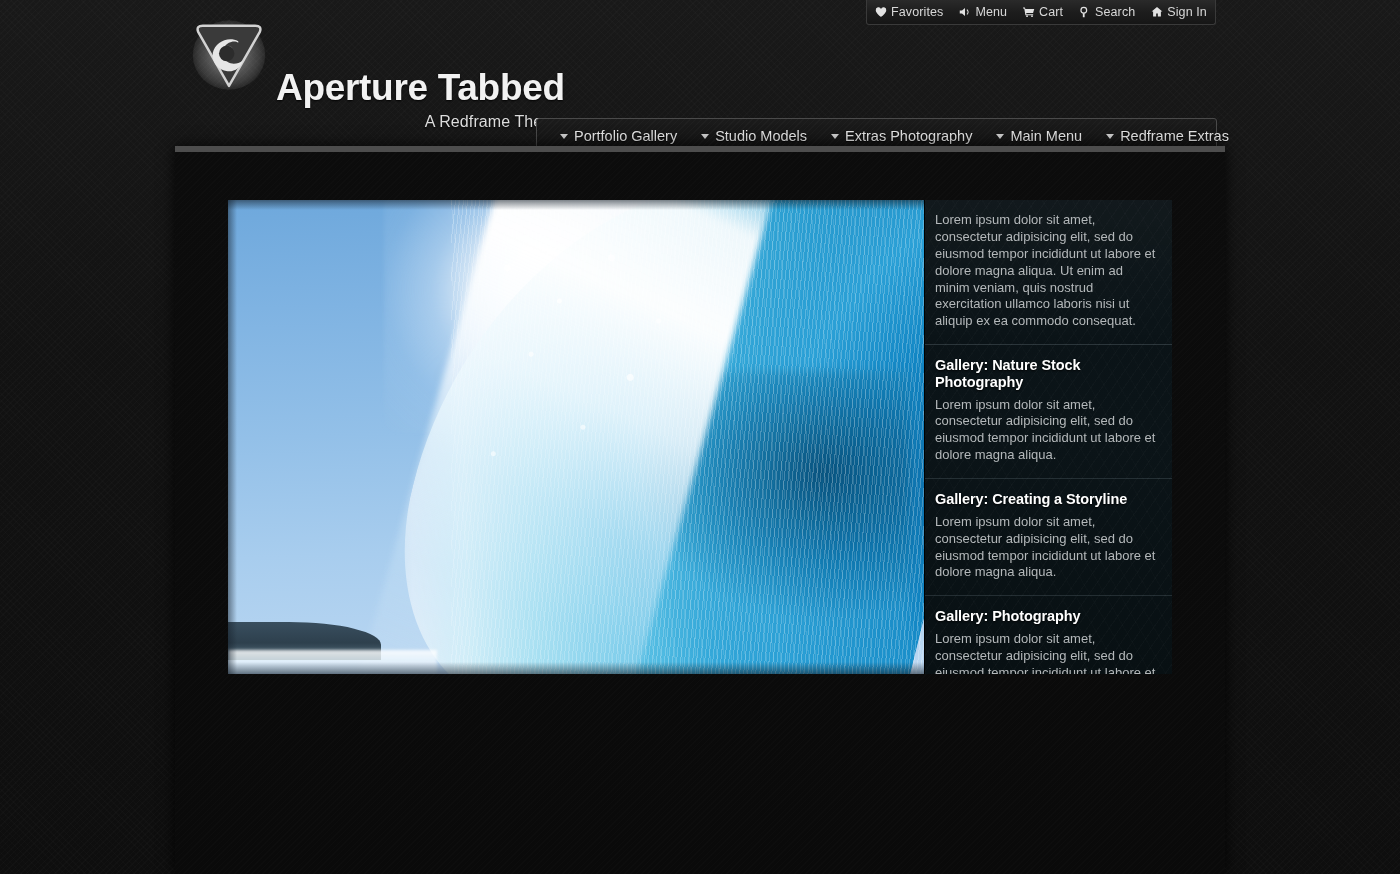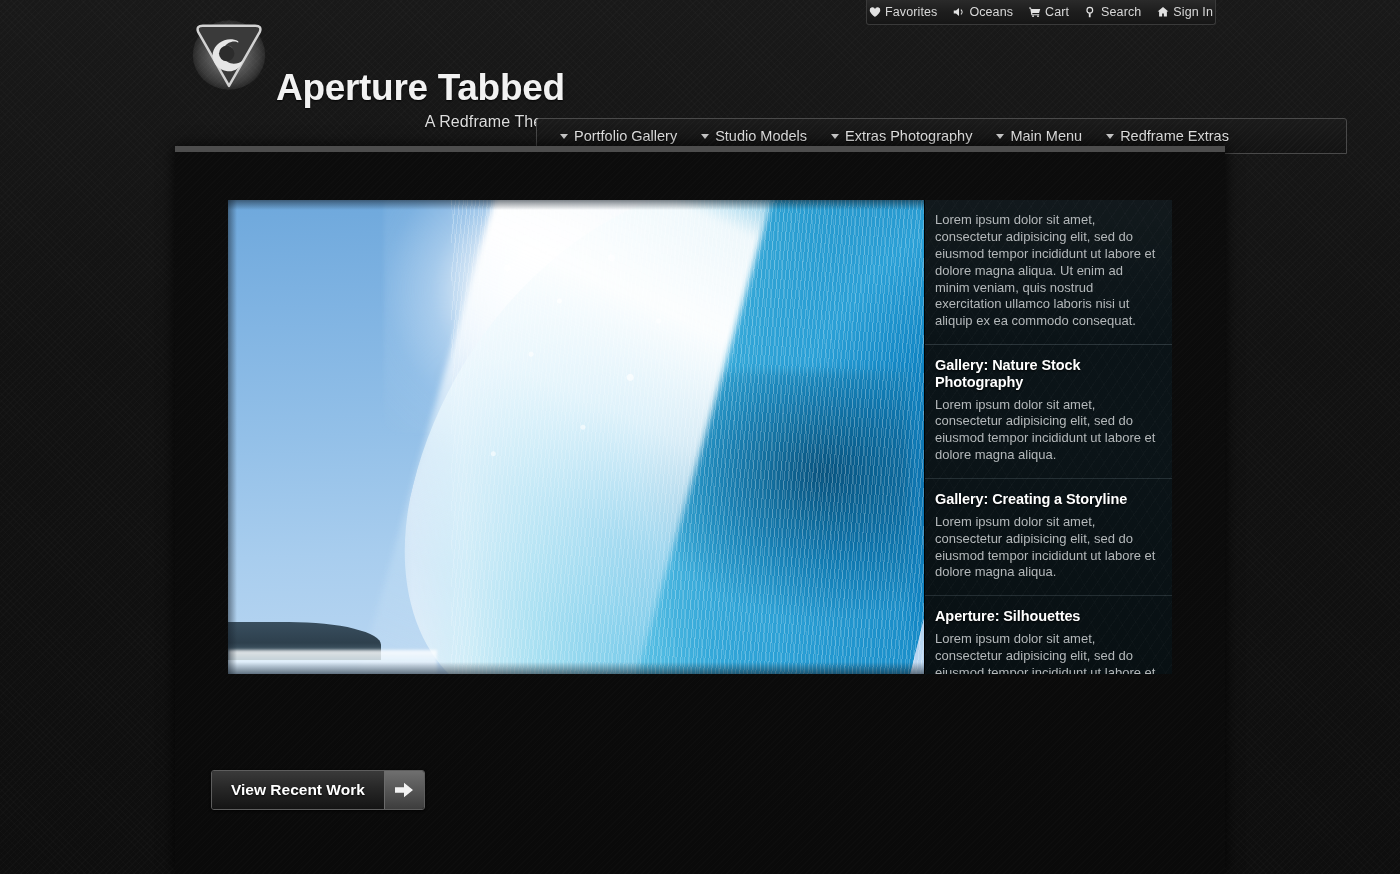--- a/index.html
+++ b/index.html
@@ -100,21 +100,21 @@
     margin-top: 7px;
     letter-spacing: 0.1px;
     text-shadow: 0 1px 2px rgba(0,0,0,0.9);
   }
 
   
   .main-nav {
     position: absolute;
     left: 536px;
     top: 118px;
-    width: 811px;
+    width: 681px;
     height: 36px;
     background:
       repeating-linear-gradient(135deg,
         rgba(255,255,255,0.022) 0px,
         rgba(255,255,255,0.022) 1px,
         rgba(0,0,0,0) 1px,
         rgba(0,0,0,0) 4px),
       linear-gradient(180deg, #1b1b1b 0%, #131313 100%);
     border: 1px solid #4a4a4a;
     border-radius: 3px 3px 0 0;
@@ -447,21 +447,21 @@
     <span class="util-label">Favorites</span>
   </div>
 
   <div class="util-item">
     <span class="util-icon">
       <svg viewBox="0 0 16 16">
         <path d="M1 6h3l4-3.4v10.8L4 10H1z"></path>
         <path d="M10.1 5.2c.9.7 1.4 1.7 1.4 2.8s-.5 2.1-1.4 2.8l.8 1c1.2-.9 1.9-2.3 1.9-3.8s-.7-2.9-1.9-3.8z"></path>
       </svg>
     </span>
-    <span class="util-label">Oceans</span>
+    <span class="util-label">Menu</span>
   </div>
 
   <div class="util-item">
     <span class="util-icon">
       <svg viewBox="0 0 16 16">
         <path d="M0 2h2.6l.5 2H15l-1.6 5.4H4.6L4.2 11h9.4v1.2H3.2L1.7 3.2H0z"></path>
         <circle cx="5.4" cy="13.6" r="1.2"></circle>
         <circle cx="12" cy="13.6" r="1.2"></circle>
       </svg>
     </span>
@@ -568,35 +568,27 @@
         <div class="panel-title">Gallery: Nature Stock Photography</div>
         <div class="panel-desc">Lorem ipsum dolor sit amet, consectetur adipisicing elit, sed do eiusmod tempor incididunt ut labore et dolore magna aliqua.</div>
       </div>
 
       <div class="panel">
         <div class="panel-title">Gallery: Creating a Storyline</div>
         <div class="panel-desc">Lorem ipsum dolor sit amet, consectetur adipisicing elit, sed do eiusmod tempor incididunt ut labore et dolore magna aliqua.</div>
       </div>
 
       <div class="panel">
-        <div class="panel-title">Aperture: Silhouettes</div>
+        <div class="panel-title">Gallery: Photography</div>
         <div class="panel-desc">Lorem ipsum dolor sit amet, consectetur adipisicing elit, sed do eiusmod tempor incididunt ut labore et dolore magna aliqua. Ut enim ad minim veniam, quis nostrud exercitation ullamco laboris nisi ut aliquip ex ea commodo consequat.</div>
       </div>
 
     </div>
   </div>
 
   <section class="welcome">
 
     <div class="welcome-row">
 
-      <div class="cta">
-        <span class="cta-label">View Recent Work</span>
-        <span class="cta-arrow">
-          <svg viewBox="0 0 24 20">
-              <path d="M2 7h10V2l10 8-10 8v-5H2z"></path>
-            </svg>
-        </span>
-      </div>
     </div>
   </section>
 
 </div>
 
 </body></html>

